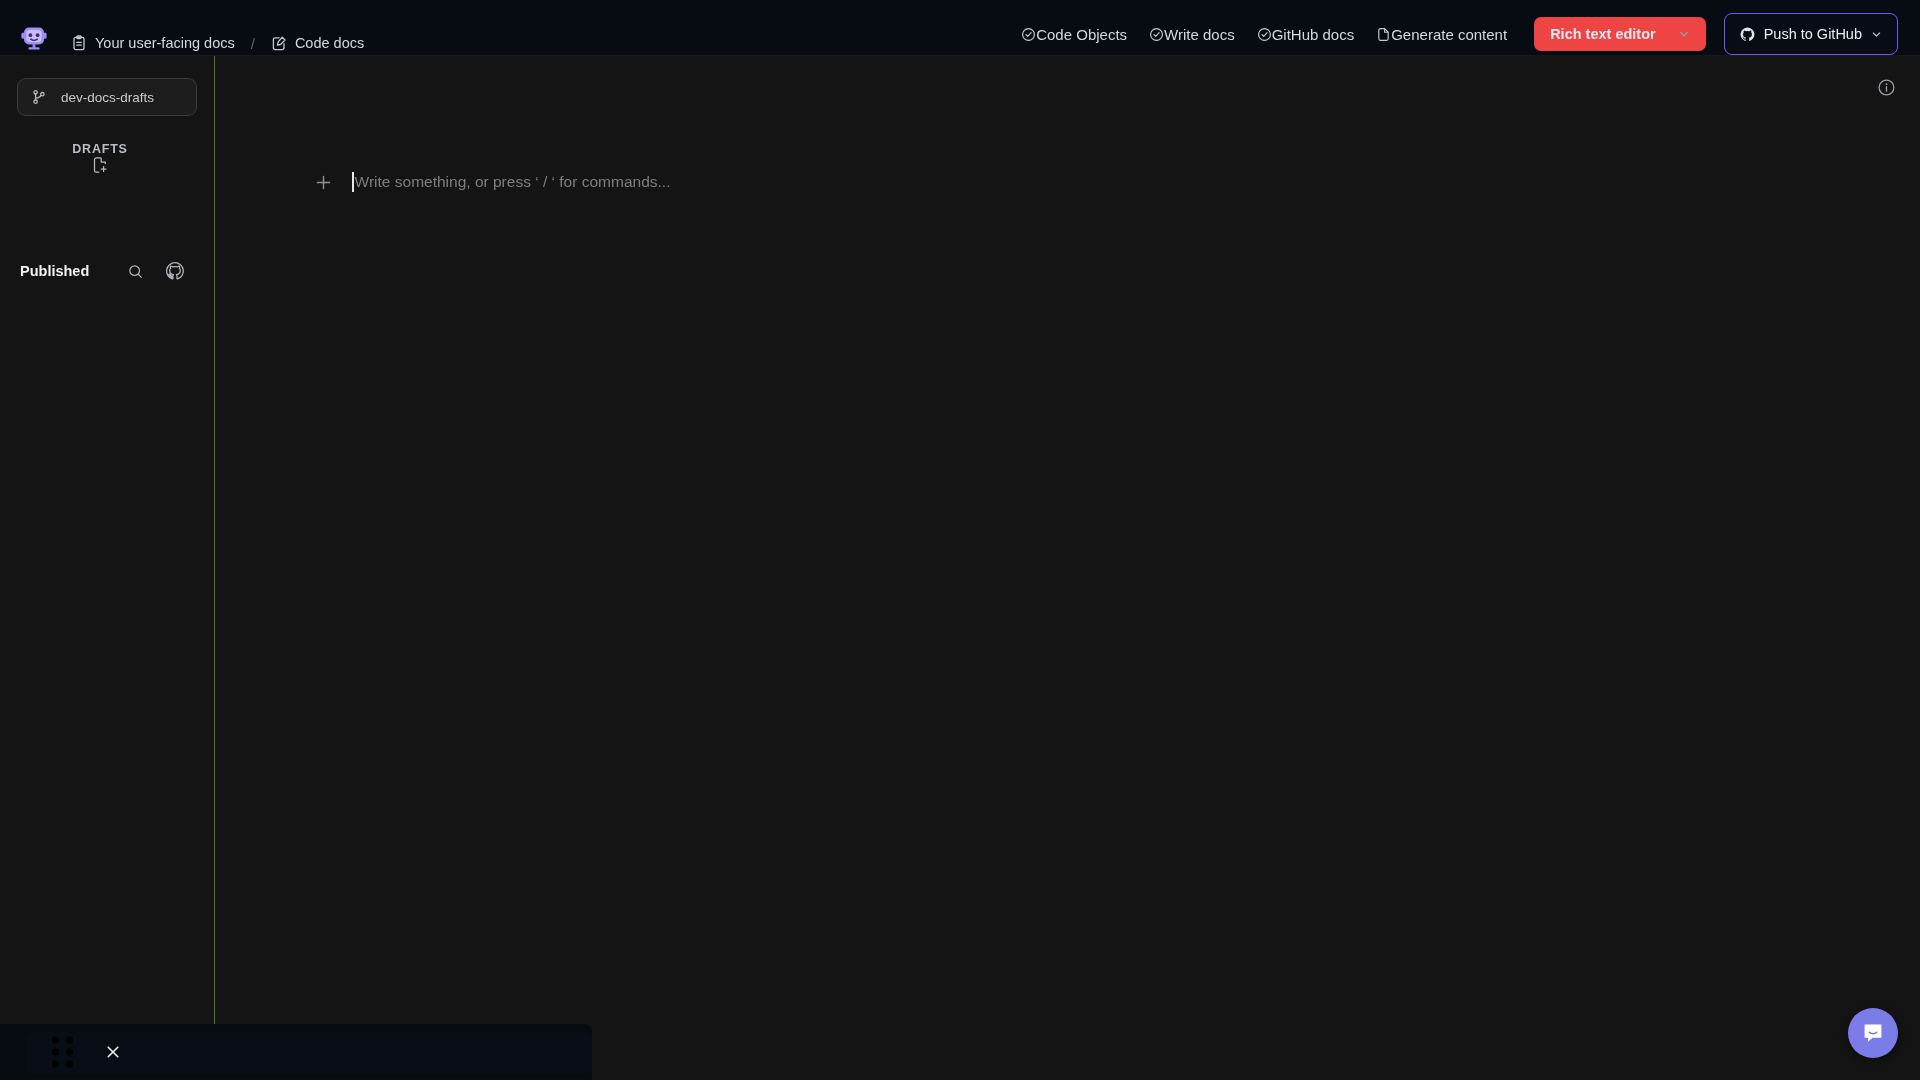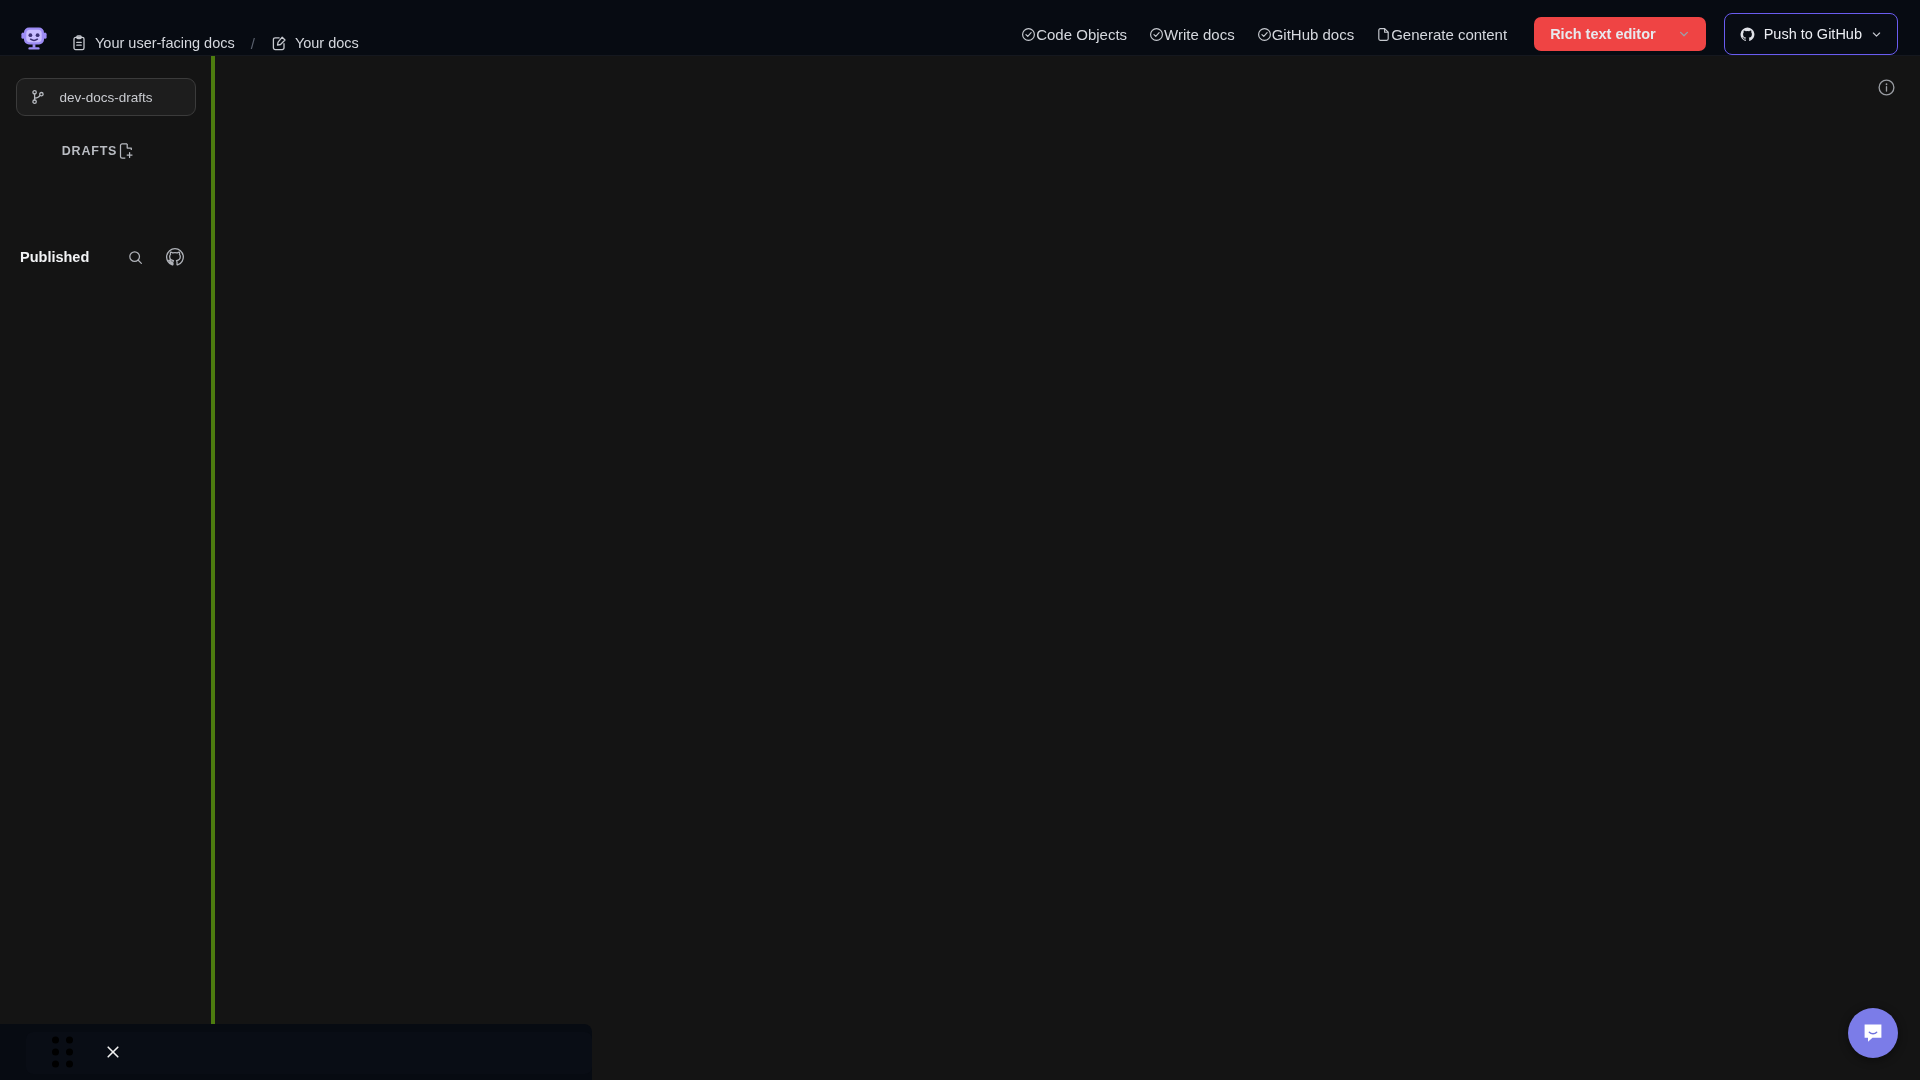--- a/index.html
+++ b/index.html
@@ -55,33 +55,33 @@
     font-size: 14.5px; padding: 12px 15px; border-radius: 8px;
     margin-left: 18px; cursor: pointer; white-space: nowrap;
     background: #080c14;
   }
 
   
   .sidebar {
     position: absolute; top: 56px; left: 0;
     width: 215px; height: 1024px;
     background: #141414;
-    border-right: 4px solid #4d7c0f;
+    border-right: 1px solid #4d7c0f;
   }
   .branch-pill {
     margin: 22px auto 0; width: 180px; height: 38px;
     border: 1px solid #3b3b3b; border-radius: 9px;
     background: #1d1d1d;
     display: flex; align-items: center; gap: 14px;
     padding: 0 13px; cursor: pointer;
   }
   .branch-label { color: #c9cbd0; font-size: 13.5px; }
   .section-row {
     margin: 26px 18px 0 4px;
-    display: flex; align-items: center; justify-content: center;
+    display: flex; align-items: center; justify-content: flex-end; flex-direction: column;
   }
   .section-title {
     color: #b9bcc2; font-size: 12.5px; font-weight: 700; letter-spacing: .8px;
   }
   .section-title.published {
     font-size: 14.5px; letter-spacing: 0; color: #f2f3f5;
   }
   .pub-row {
     margin: 62px 18px 0 0;
     display: flex; align-items: center;
@@ -180,21 +180,21 @@
           <path d="M5.8 7.4h4.4M5.8 10.2h4.4" stroke-linecap="round"></path>
         </svg>
         <span>Your user-facing docs</span>
       </div>
       <span class="bc-sep">/</span>
       <div class="bc-item">
         <svg width="16" height="16" viewBox="0 0 16 16" fill="none" stroke="#c6c9cf" stroke-width="1.3">
           <path d="M13 8.2v4.6a1.8 1.8 0 0 1-1.8 1.8H4.2A1.8 1.8 0 0 1 2.4 12.8V4.6a1.8 1.8 0 0 1 1.8-1.8h4.4"></path>
           <path d="M11.2 2.2 14 5l-4.5 4.5-3 .6.6-3z" stroke-linejoin="round"></path>
         </svg>
-        <span>Your docs</span>
+        <span>Code docs</span>
       </div>
     </div>
 
     <div class="header-actions">
 
       <div class="hact">
         <svg width="15" height="15" viewBox="0 0 16 16" fill="none" stroke="#c6c9cf" stroke-width="1.25">
           <circle cx="8" cy="8" r="6.3"></circle>
             <path d="m5.3 8.1 1.9 1.9 3.6-3.9" stroke-linecap="round" stroke-linejoin="round"></path>
         </svg>
@@ -293,20 +293,29 @@
   <div class="main">
 
     <span class="info-icon-wrap">
       <svg width="19" height="19" viewBox="0 0 18 18" fill="none" stroke="#9a9da3" stroke-width="1.25">
         <circle cx="9" cy="9" r="7"></circle>
         <path d="M9 8.2v4.1" stroke-linecap="round"></path>
         <circle cx="9" cy="5.9" r=".85" fill="#9a9da3" stroke="none"></circle>
       </svg>
     </span>
 
+    <div class="editor-line">
+      <span class="plus-btn">
+        <svg width="19" height="19" viewBox="0 0 20 20" fill="none" stroke="#8f9195" stroke-width="1.5">
+          <path d="M10 3.6v12.8M3.6 10h12.8" stroke-linecap="round"></path>
+        </svg>
+      </span>
+      <span class="caret"></span>
+      <span class="placeholder">Write something, or press ‘ / ‘ for commands...</span>
+    </div>
   </div>
 
   <div class="bottom-bar">
     <div class="bottom-bar-inner"></div>
     <span class="drag-handle">
       <i></i>
         <i></i>
         <i></i>
         <i></i>
         <i></i>

